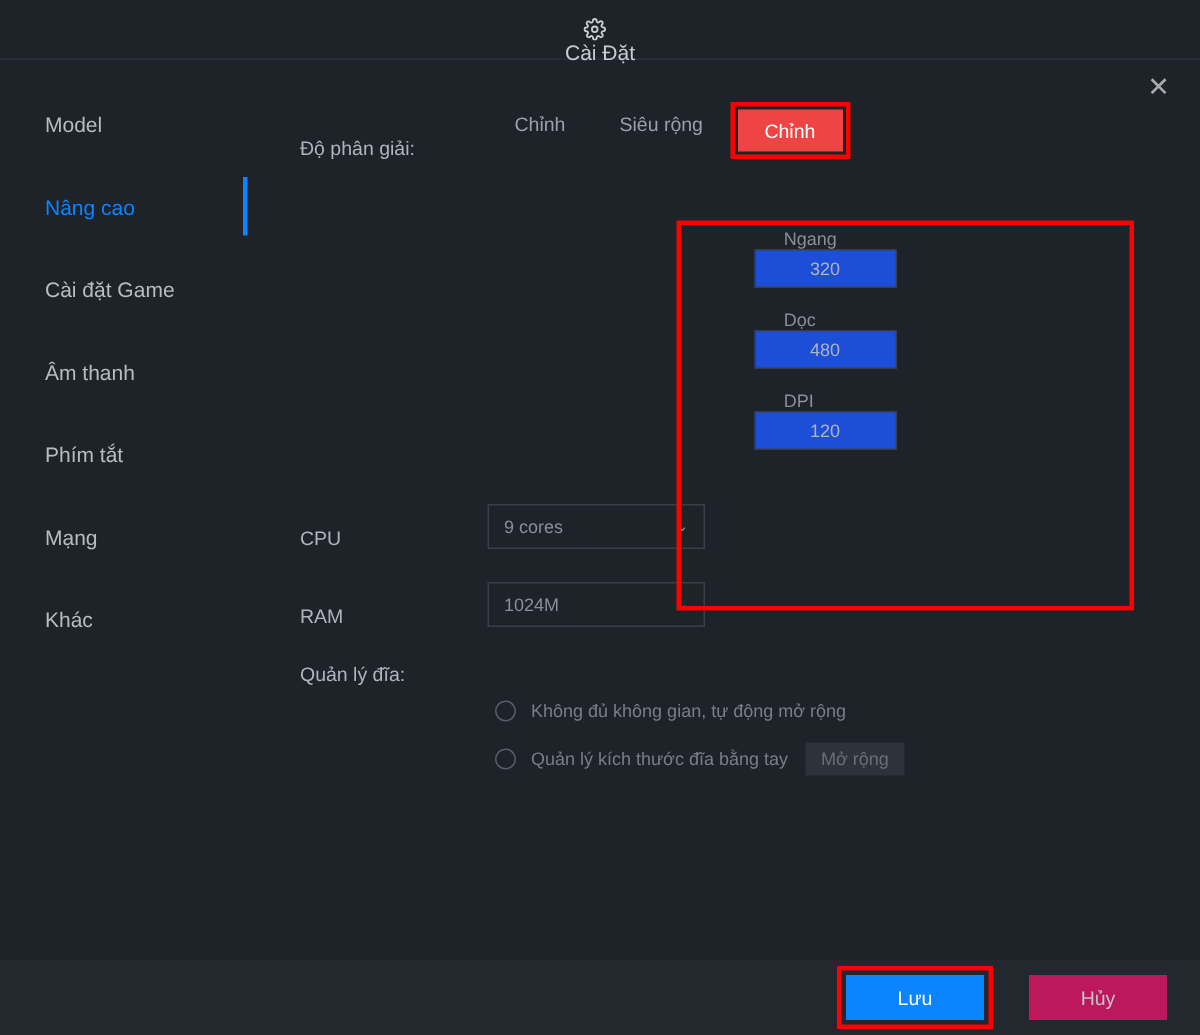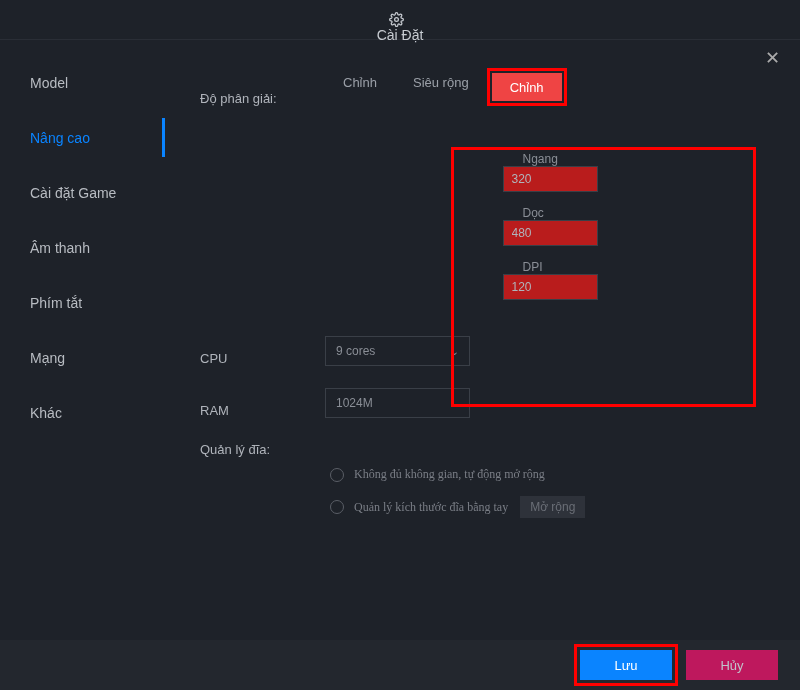--- a/index.html
+++ b/index.html
@@ -110,25 +110,26 @@
       flex-direction: column;
     }
     .small-label {
       width: 55px;
       color: #8a8e96;
       font-size: 12px;
     }
     .text-input {
       width: 95px;
       height: 26px;
-      background: #b91c1c;
+      background: #1d4ed8;
       border: 1px solid #3a3f47;
       color: #b0b4bb;
       padding: 0 8px;
       font-size: 12px;
+      text-align: center;
     }
     .select {
       width: 145px;
       height: 30px;
       border: 1px solid #3a3f47;
       display: flex;
       align-items: center;
       padding: 0 10px;
       color: #8a8e96;
       font-size: 12px;
@@ -161,42 +162,41 @@
       width: 14px;
       height: 14px;
       border: 1.5px solid #5a5e66;
       border-radius: 50%;
       margin-right: 10px;
       flex-shrink: 0;
     }
     .radio-label {
       color: #7a7e86;
       font-size: 12px;
-      font-family: Liberation Serif, serif;
     }
     .ext-btn {
       margin-left: 12px;
       padding: 4px 10px;
       background: #2e323a;
       color: #6a6e76;
       font-size: 12px;
       border: none;
     }
     .footer {
       position: absolute;
       bottom: 0;
       left: 0;
       right: 0;
       height: 50px;
       background: #23272e;
       display: flex;
       align-items: center;
       justify-content: flex-end;
       padding-right: 22px;
-      gap: 8px;
+      gap: 24px;
     }
     .btn {
       width: 92px;
       height: 30px;
       display: flex;
       align-items: center;
       justify-content: center;
       font-size: 13px;
       cursor: pointer;
       border: none;

